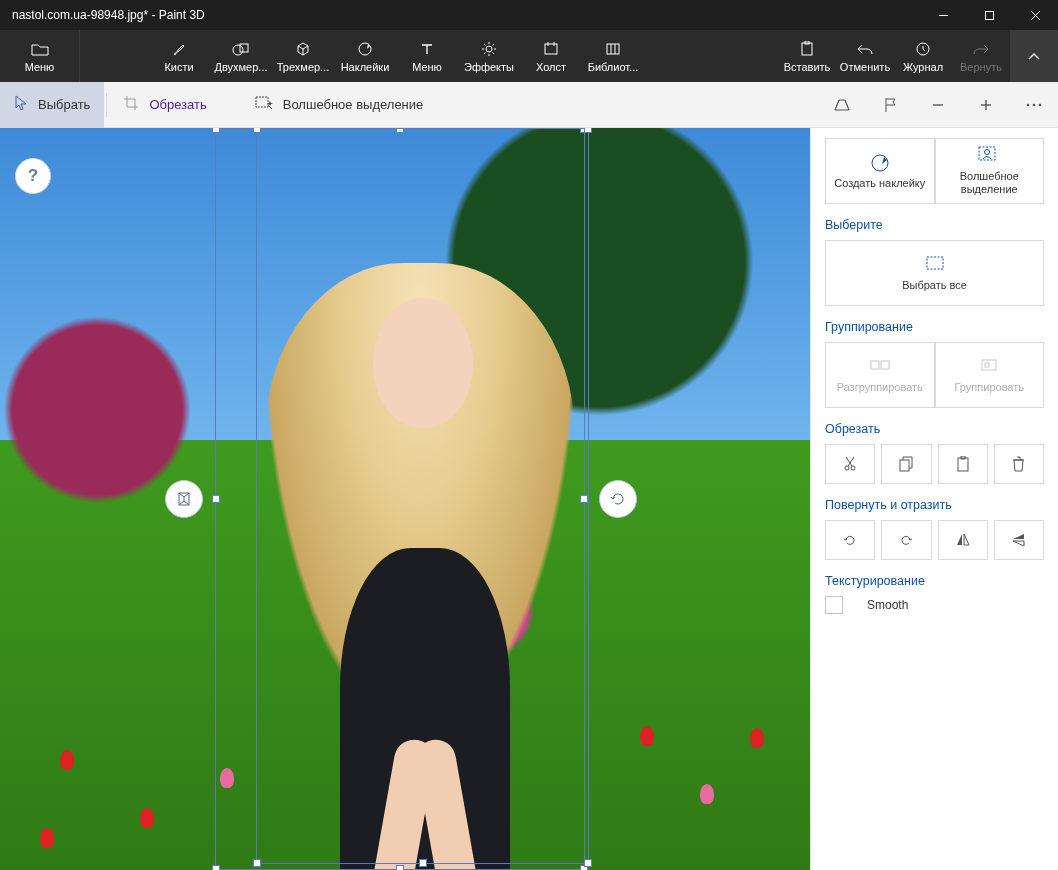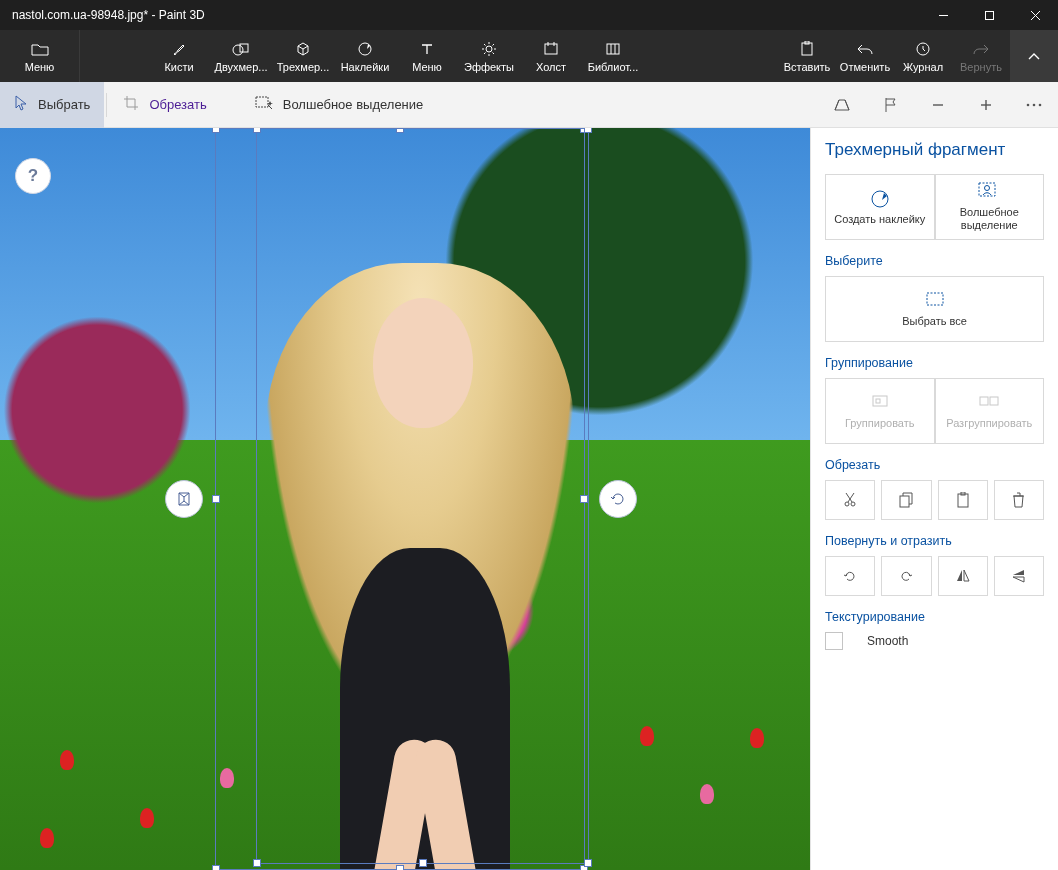--- a/index.html
+++ b/index.html
@@ -437,21 +437,20 @@
       <svg width="18" height="18" viewBox="0 0 18 18">
           <path d="M4 9a5 5 0 1 1 2 4 M4 9l-2-2 M4 9l2-2" fill="none" stroke="#4a6195"></path>
         </svg>
     </div>
     <div class="help-btn">
       <span>?</span>
     </div>
   </div>
 
   <div class="panel">
-    <h1>Трехмерный фрагмент</h1>
 
     <div class="btn-row">
       <div class="big-btn">
         <span class="ic">
           <svg width="20" height="20" viewBox="0 0 20 20">
               <circle cx="10" cy="10" r="8" fill="none" stroke="#0a52a1"></circle>
               <path d="M14 4l3 3-5 4z" fill="#0a52a1"></path>
             </svg>
         </span>
         <span>Создать наклейку</span>
@@ -477,36 +476,36 @@
             </svg>
         </span>
         <span>Выбрать все</span>
       </div>
     </div>
 
     <div class="section-label">Группирование</div>
     <div class="btn-row">
       <div class="big-btn disabled">
         <span class="ic">
+          <svg width="22" height="16" viewBox="0 0 22 16">
+              <rect x="2" y="4" width="8" height="8" fill="none" stroke="#c8c8c8"></rect>
+              <rect x="12" y="4" width="8" height="8" fill="none" stroke="#c8c8c8"></rect>
+            </svg>
+        </span>
+        <span>Разгруппировать</span>
+      </div>
+      <div class="big-btn disabled">
+        <span class="ic">
           <svg width="20" height="16" viewBox="0 0 20 16">
               <rect x="3" y="3" width="14" height="10" fill="none" stroke="#c8c8c8"></rect>
               <rect x="6" y="6" width="4" height="4" fill="none" stroke="#c8c8c8"></rect>
             </svg>
         </span>
         <span>Группировать</span>
       </div>
-      <div class="big-btn disabled">
-        <span class="ic">
-          <svg width="22" height="16" viewBox="0 0 22 16">
-              <rect x="2" y="4" width="8" height="8" fill="none" stroke="#c8c8c8"></rect>
-              <rect x="12" y="4" width="8" height="8" fill="none" stroke="#c8c8c8"></rect>
-            </svg>
-        </span>
-        <span>Разгруппировать</span>
-      </div>
     </div>
 
     <div class="section-label">Обрезать</div>
     <div class="icon-row">
       <div class="sq-btn">
         <svg width="14" height="16" viewBox="0 0 14 16">
             <circle cx="4" cy="12" r="2" fill="none" stroke="#555"></circle>
             <circle cx="10" cy="12" r="2" fill="none" stroke="#555"></circle>
             <path d="M5 10L11 1 M9 10L3 1" stroke="#555" fill="none"></path>
           </svg>

